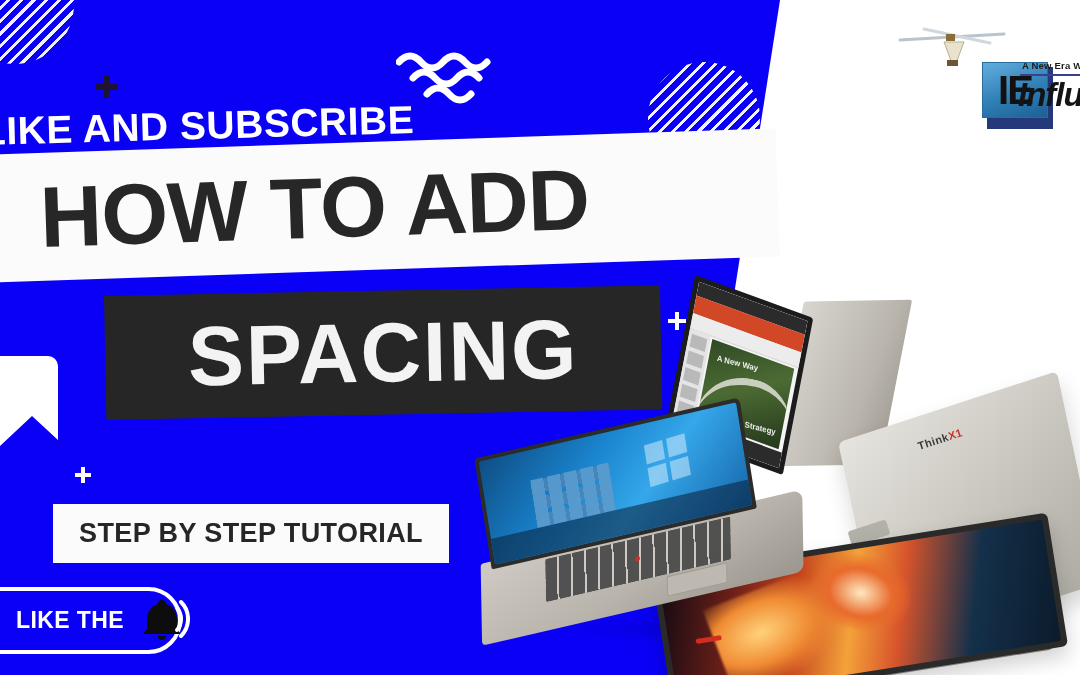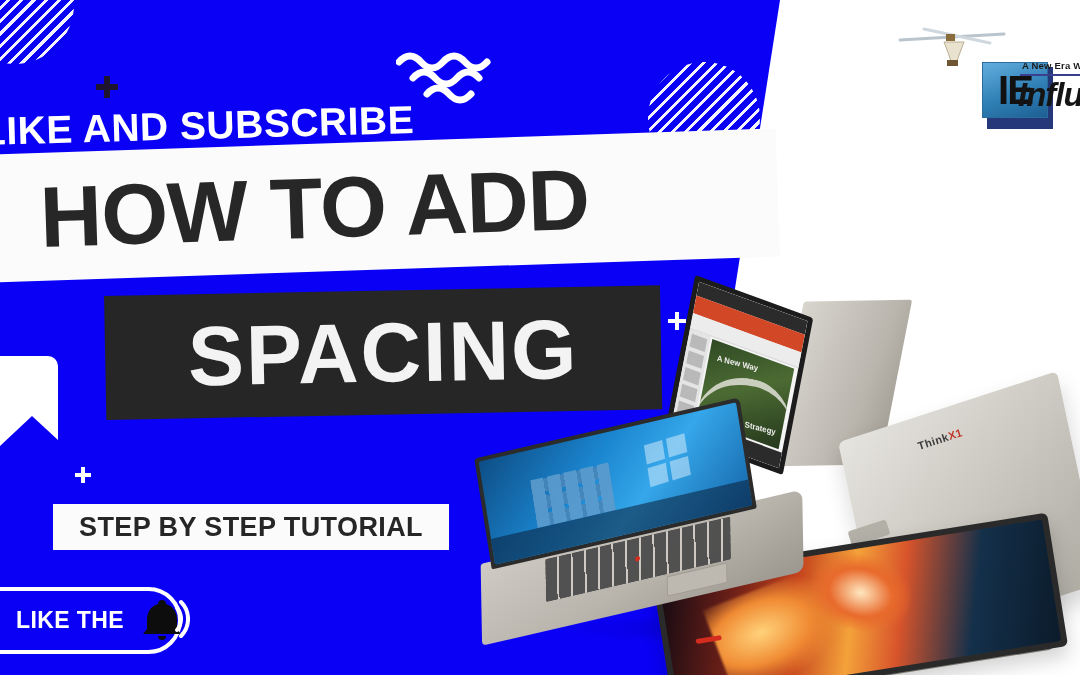--- a/index.html
+++ b/index.html
@@ -82,21 +82,21 @@
     color:#f3f3f3; font-size:84px; font-weight:bold; letter-spacing:2px;
     line-height:1; white-space:nowrap;
     font-family:"Liberation Sans", sans-serif;
   }
 
   
   .arrow-badge{ position:absolute; left:-38px; top:344px; width:105px; height:108px; z-index:9; }
 
   
   .step-banner{
-    position:absolute; left:53px; top:504px; width:396px; height:46px;
+    position:absolute; left:53px; top:504px; width:396px; height:59px;
     background:#fbfbfb; z-index:9;
     display:flex; align-items:center; justify-content:center;
   }
   .step-text{
     color:#262626; font-size:27px; font-weight:bold; letter-spacing:.4px;
     white-space:nowrap; font-family:"Liberation Sans", sans-serif;
   }
 
   
   .click-pill{

